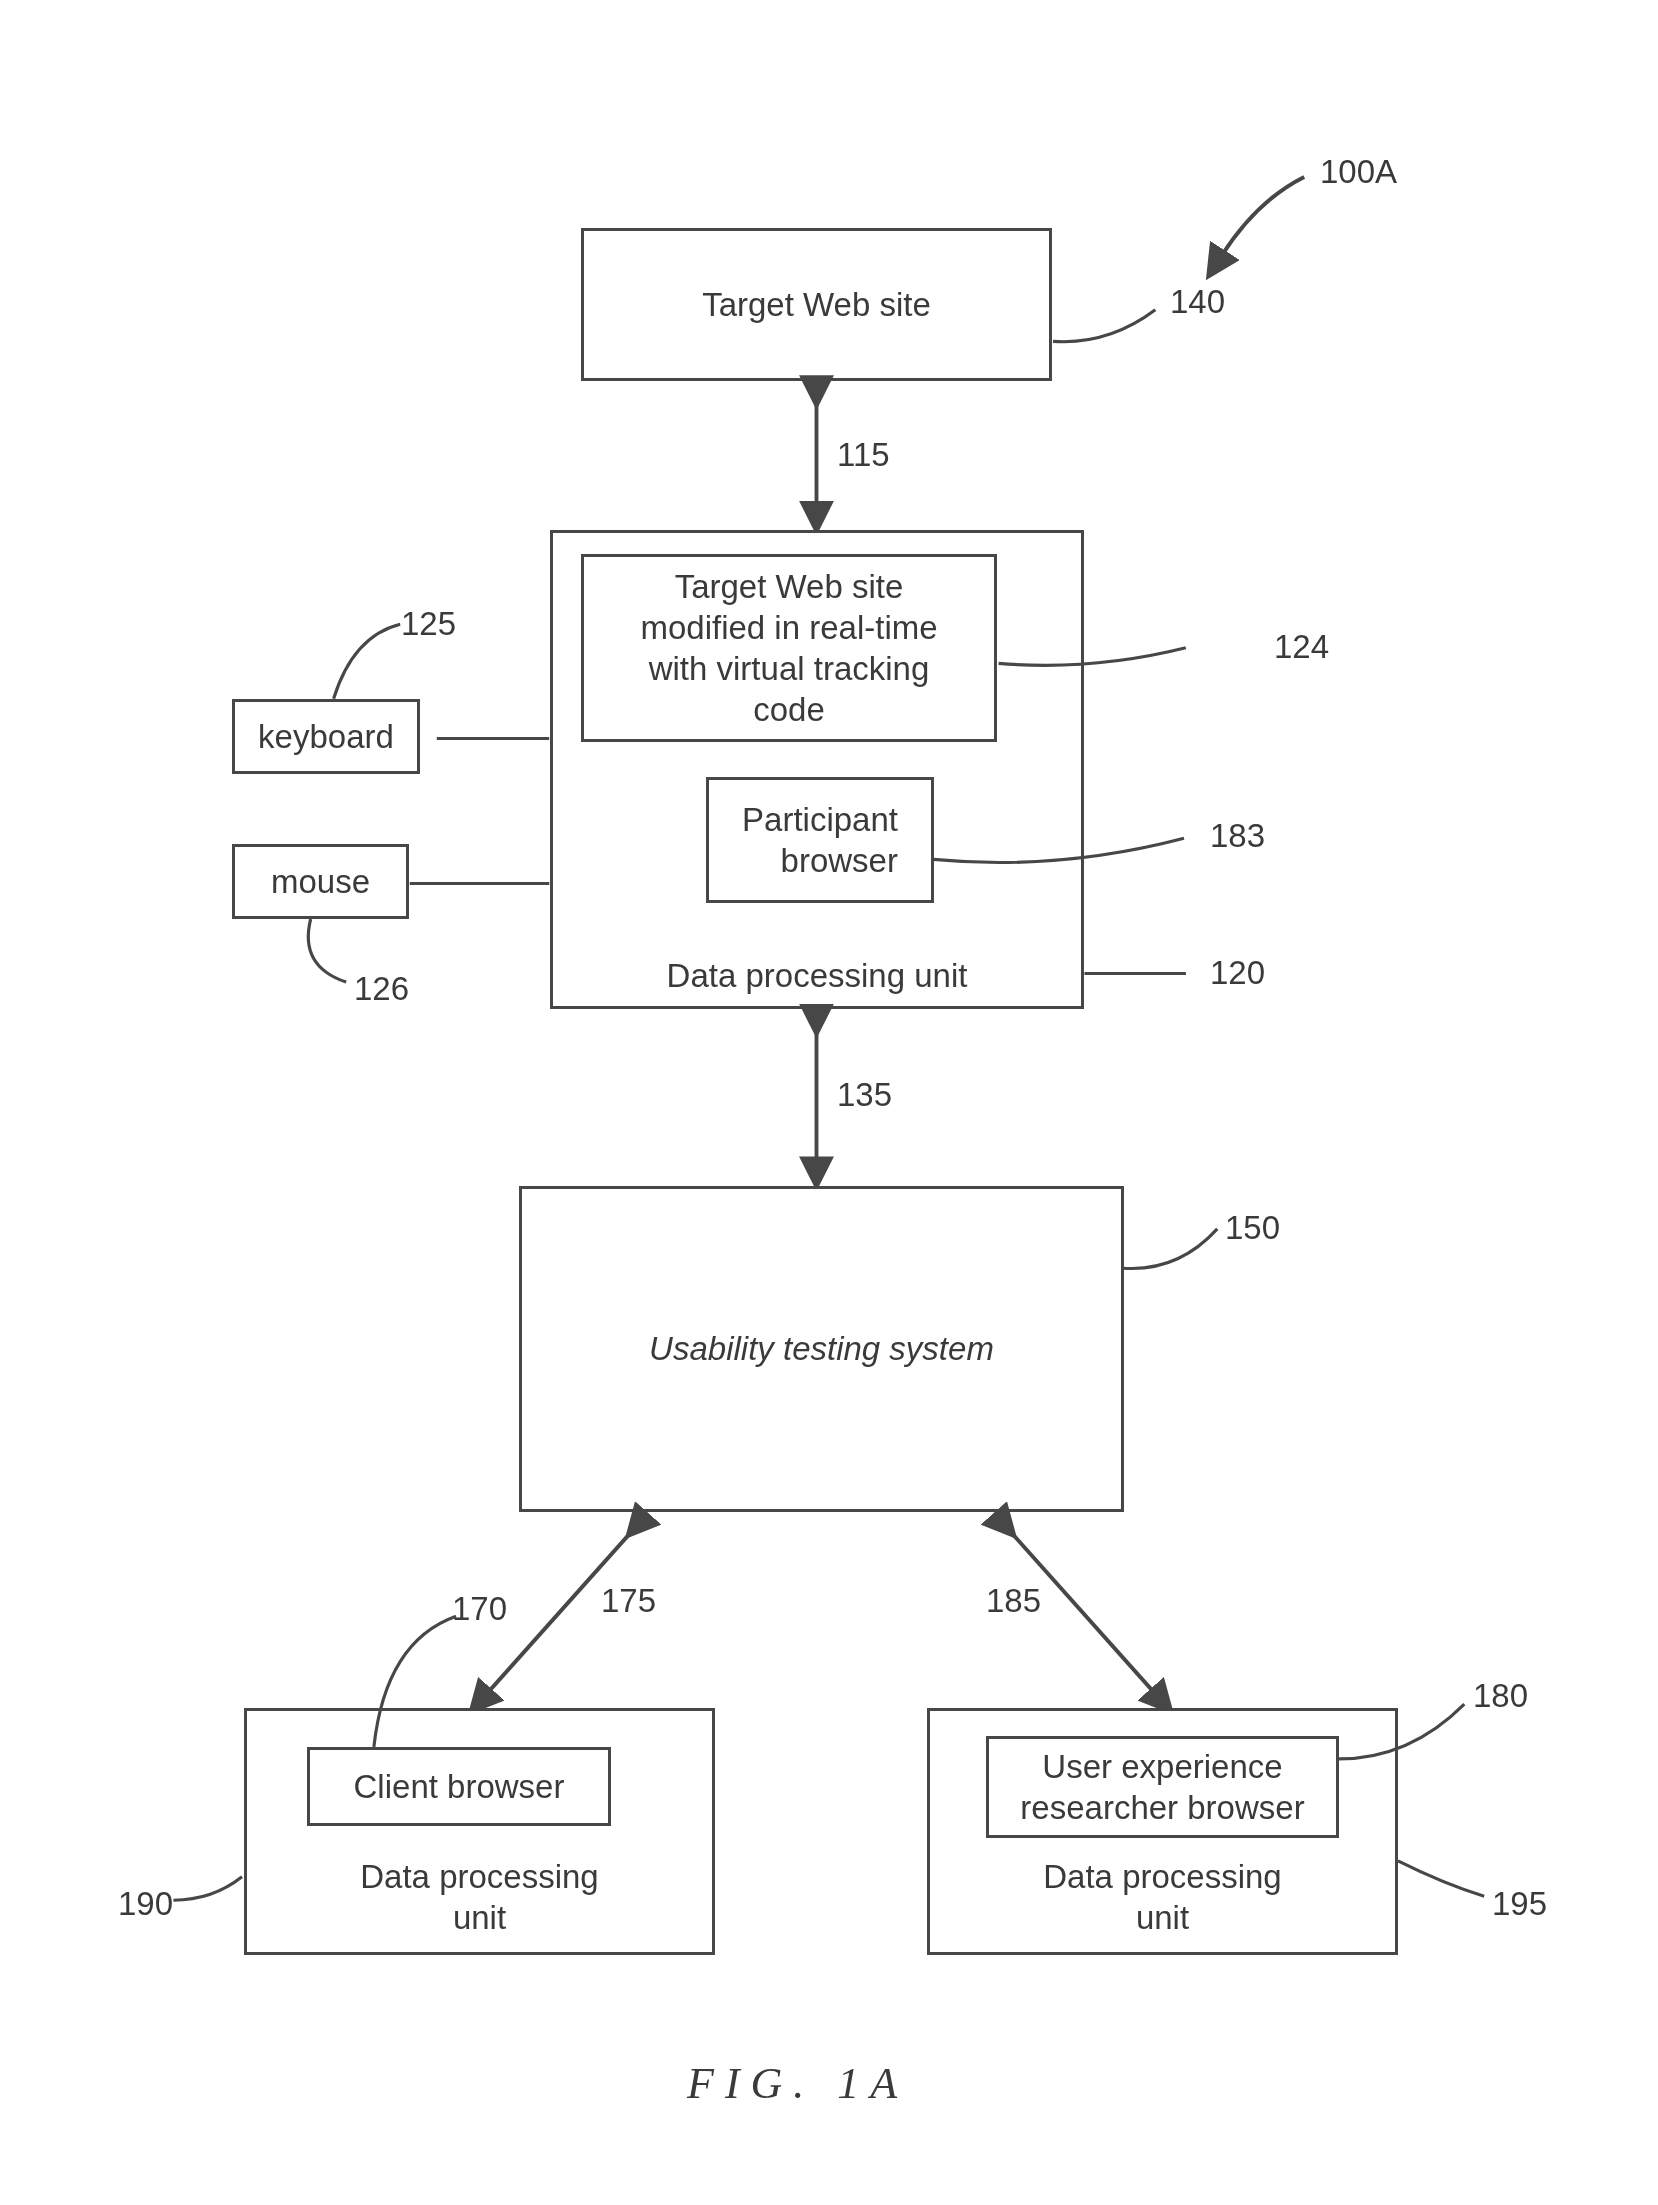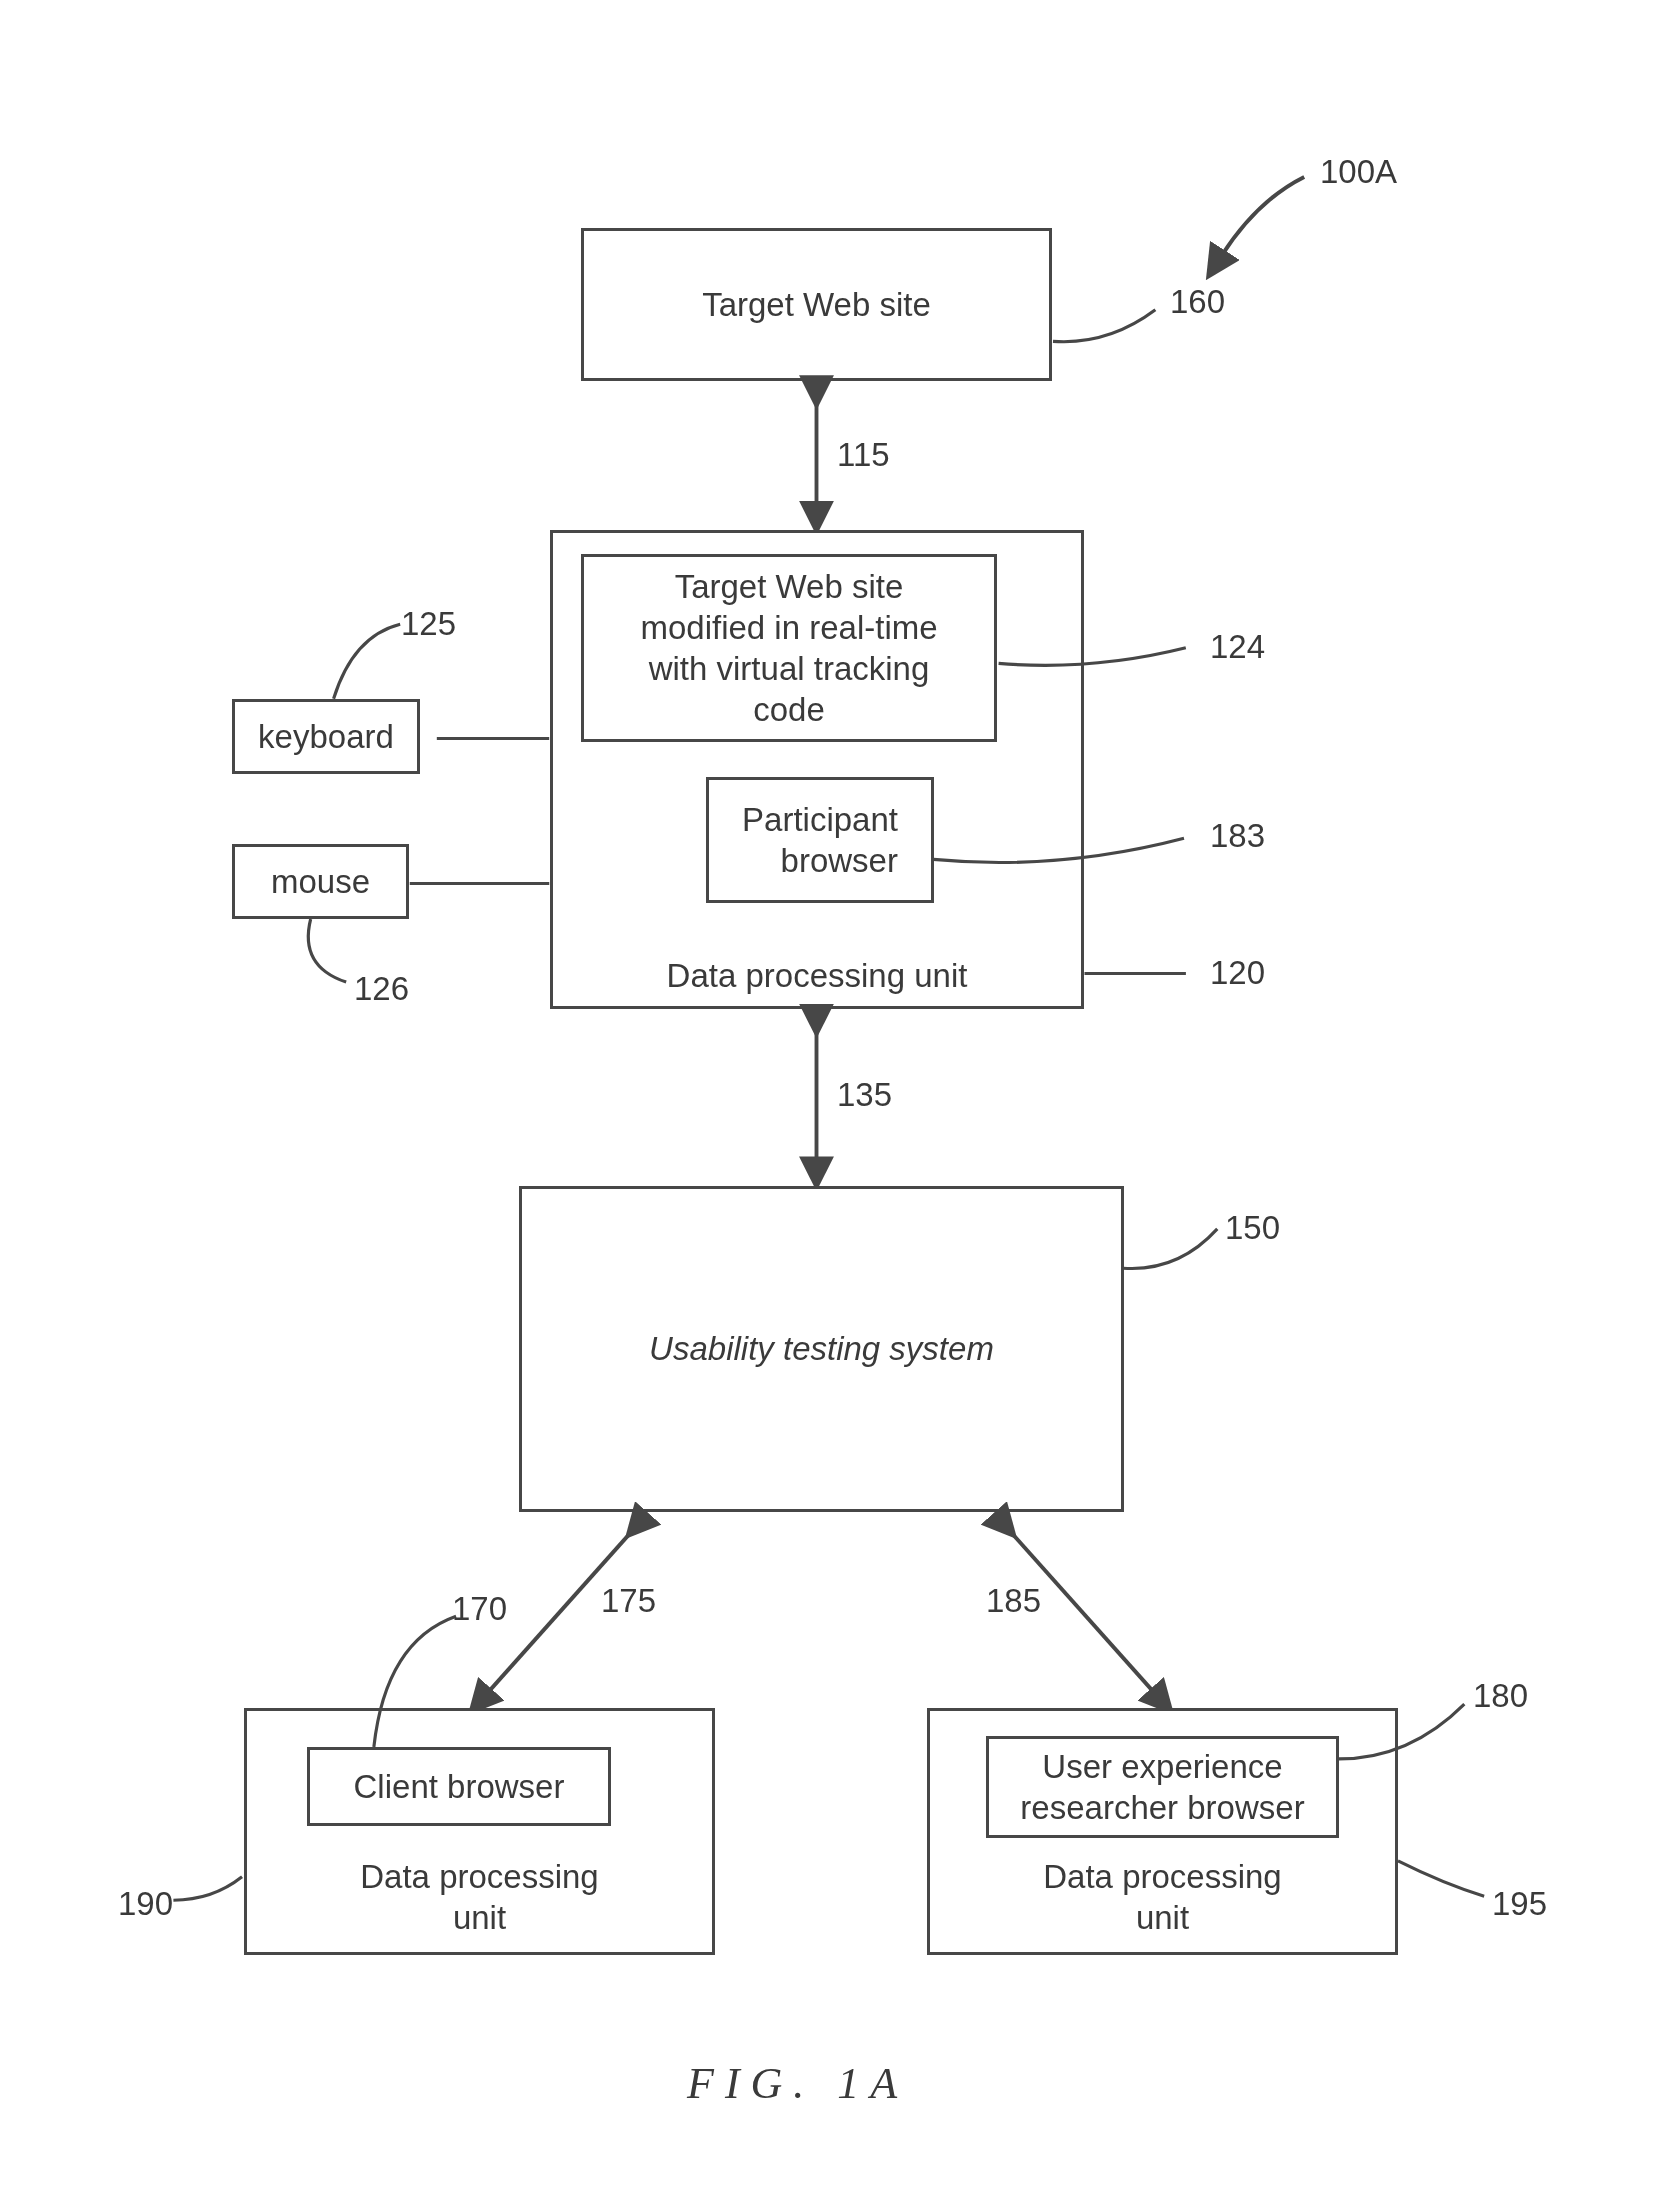--- a/index.html
+++ b/index.html
@@ -83,21 +83,21 @@
     <path d="M120,10 Q60,40 15,110" stroke="#474747" stroke-width="5" fill="none" marker-end="url(#ah-solid)"></path>
   </svg>
   <div class="label" style="left:1304px; top:153px;">100A</div>
 
   <div class="box" style="left:565px; top:228px; width:471px; height:153px;">
     <div class="box-text">Target Web site</div>
   </div>
   <svg class="connector" style="left:1037px; top:298px; width:126px; height:63px;" viewBox="0 0 160 80" width="126" height="63">
     <path d="M0,55 Q70,60 130,15" stroke="#474747" stroke-width="4" fill="none"></path>
   </svg>
-  <div class="label" style="left:1154px; top:283px;">160</div>
+  <div class="label" style="left:1154px; top:283px;">140</div>
 
   <svg class="connector" style="left:785px; top:381px; width:31px; height:149px;" viewBox="0 0 40 190" width="31" height="149">
     <defs>
       <marker id="ah1" viewBox="0 0 12 12" refX="6" refY="6" markerWidth="9" markerHeight="9" orient="auto">
         <path d="M0,0 L12,6 L0,12 z" fill="#474747"></path>
       </marker>
     </defs>
     <line x1="20" y1="14" x2="20" y2="176" stroke="#474747" stroke-width="5" marker-start="url(#ah1)" marker-end="url(#ah1)"></line>
   </svg>
   <div class="label" style="left:821px; top:436px;">115</div>
@@ -112,21 +112,21 @@
 
   <div class="box-inner" style="left:565px; top:554px; width:416px; height:188px;">
     <div class="box-text" style="white-space:pre-line;">Target Web site
 modified in real-time
 with virtual tracking
 code</div>
   </div>
   <svg class="connector" style="left:982px; top:640px; width:204px; height:39px;" viewBox="0 0 260 50" width="204" height="39">
     <path d="M0,30 Q120,40 240,10" stroke="#474747" stroke-width="4" fill="none"></path>
   </svg>
-  <div class="label" style="left:1194px; top:628px;">124</div>
+  <div class="label" style="left:1258px; top:628px;">124</div>
 
   <div class="box-inner" style="left:690px; top:777px; width:228px; height:126px;">
     <div class="box-text" style="white-space:pre-line;text-align:right;">Participant
 browser</div>
   </div>
   <svg class="connector" style="left:917px; top:832px; width:267px; height:47px;" viewBox="0 0 340 60" width="267" height="47">
     <path d="M0,35 Q160,50 320,8" stroke="#474747" stroke-width="4" fill="none"></path>
   </svg>
   <div class="label" style="left:1194px; top:817px;">183</div>
 

